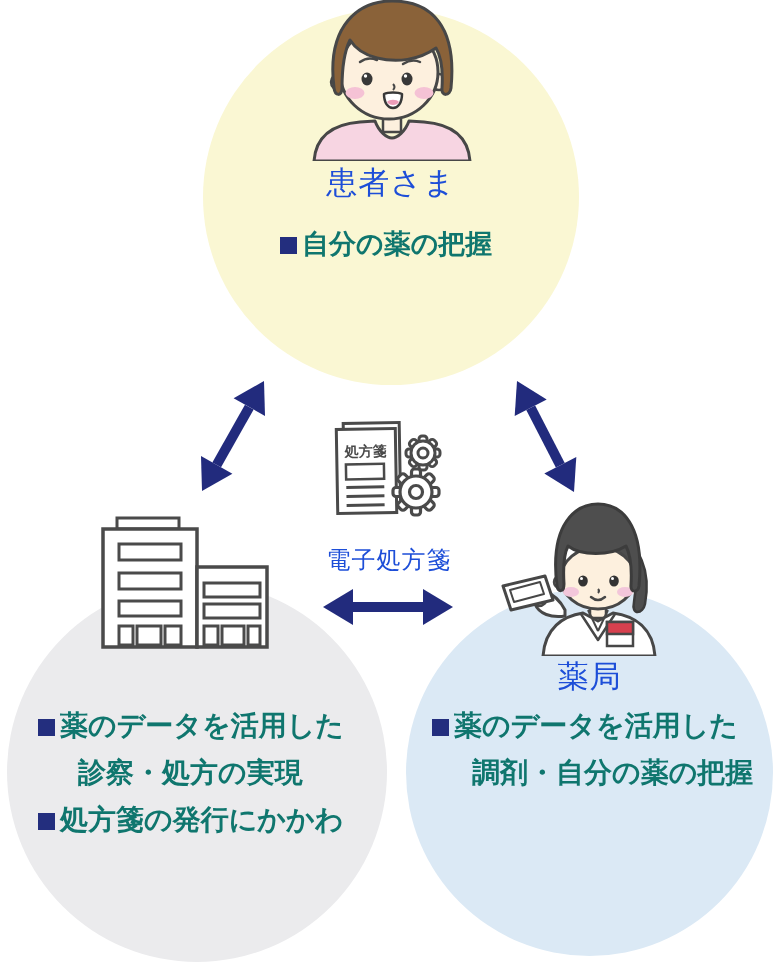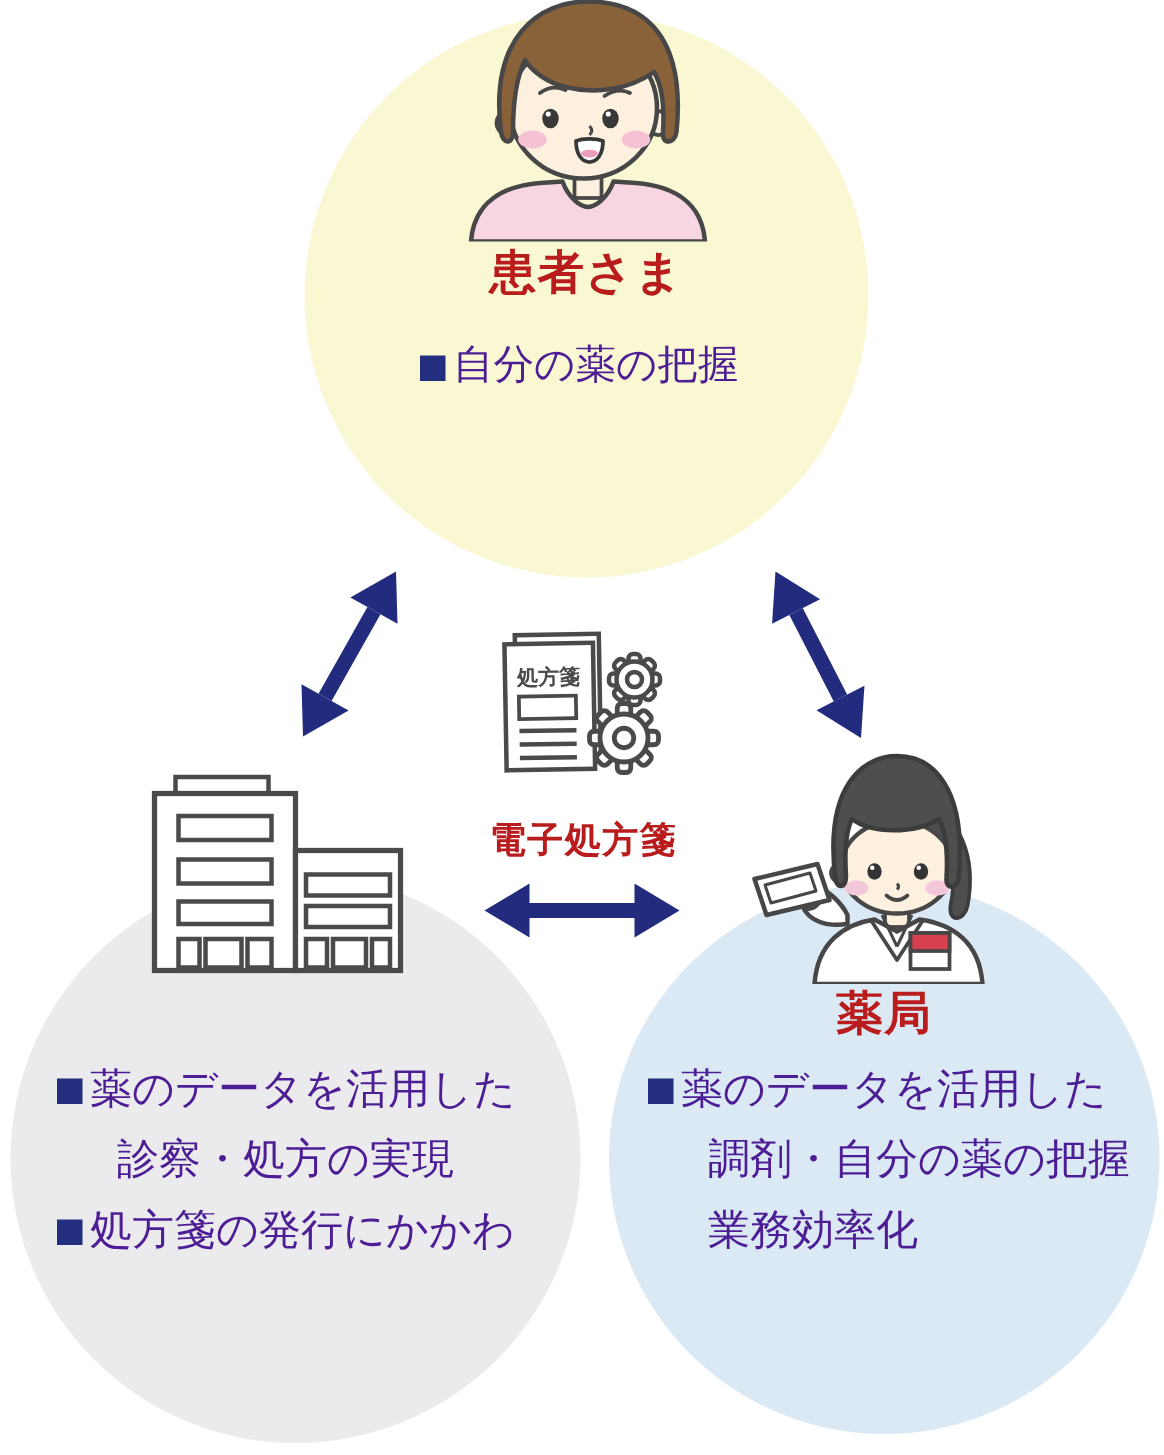--- a/index.html
+++ b/index.html
@@ -11,38 +11,38 @@
   .circle-patient{left:203px;top:9px;width:376px;height:376px;background:#faf7d3;}
   .circle-medical{left:7px;top:582px;width:380px;height:380px;background:#ebebed;}
   .circle-pharmacy{left:406px;top:589px;width:367px;height:367px;background:#dbe9f5;}
   .illu{position:absolute;}
   .illu-patient{left:305px;top:0;}
   .illu-building{left:100px;top:516px;}
   .illu-pharmacist{left:495px;top:490px;}
   .illu-doc{left:330px;top:420px;}
   .arrows{position:absolute;left:0;top:0;pointer-events:none;}
   .title{
-    position:absolute;color:#b91c1c;font-weight:bold;text-align:center;
+    position:absolute;color:#1d4ed8;font-weight:normal;text-align:center;
     font-size:31px;letter-spacing:1px;line-height:1.1;
   }
   .title-patient{left:203px;top:165px;width:376px;}
   .title-center{left:279px;top:547px;width:220px;font-size:24px;}
   .title-medical{left:7px;top:656px;width:380px;}
   .title-pharmacy{left:406px;top:659px;width:367px;}
   .bullets{position:absolute;}
   .bullets-patient{left:280px;top:230px;}
   .bullets-medical{left:38px;top:712px;}
   .bullets-pharmacy{left:432px;top:712px;}
   .brow{display:flex;align-items:flex-start;margin-bottom:16px;}
   .bullets-medical .brow,.bullets-pharmacy .brow{margin-bottom:19px;}
   .bsq{
     flex:0 0 auto;width:17px;height:17px;background:#232e7e;margin:7px 5px 0 0;
   }
   .btxt{
-    color:#4c1d95;font-size:27px;font-weight:400;line-height:28px;white-space:nowrap;
+    color:#0f766e;font-size:27px;font-weight:700;line-height:28px;white-space:nowrap;
   }
   .bullets-medical .btxt,.bullets-pharmacy .btxt{font-size:28px;}
   .bcont{margin-left:40px;}
 </style>
 </head>
 <body>
 
 <div class="canvas">
 
   <div class="circle circle-patient"></div>
@@ -193,18 +193,15 @@
   </div>
 
   <div class="bullets bullets-pharmacy">
     <div class="brow">
       <span class="bsq"></span>
       <span class="btxt">薬のデータを活用した</span>
     </div>
     <div class="brow bcont">
       <span class="btxt">調剤・自分の薬の把握</span>
     </div>
-    <div class="brow bcont">
-      <span class="btxt">業務効率化</span>
-    </div>
   </div>
 
 </div>
 
 </body></html>

